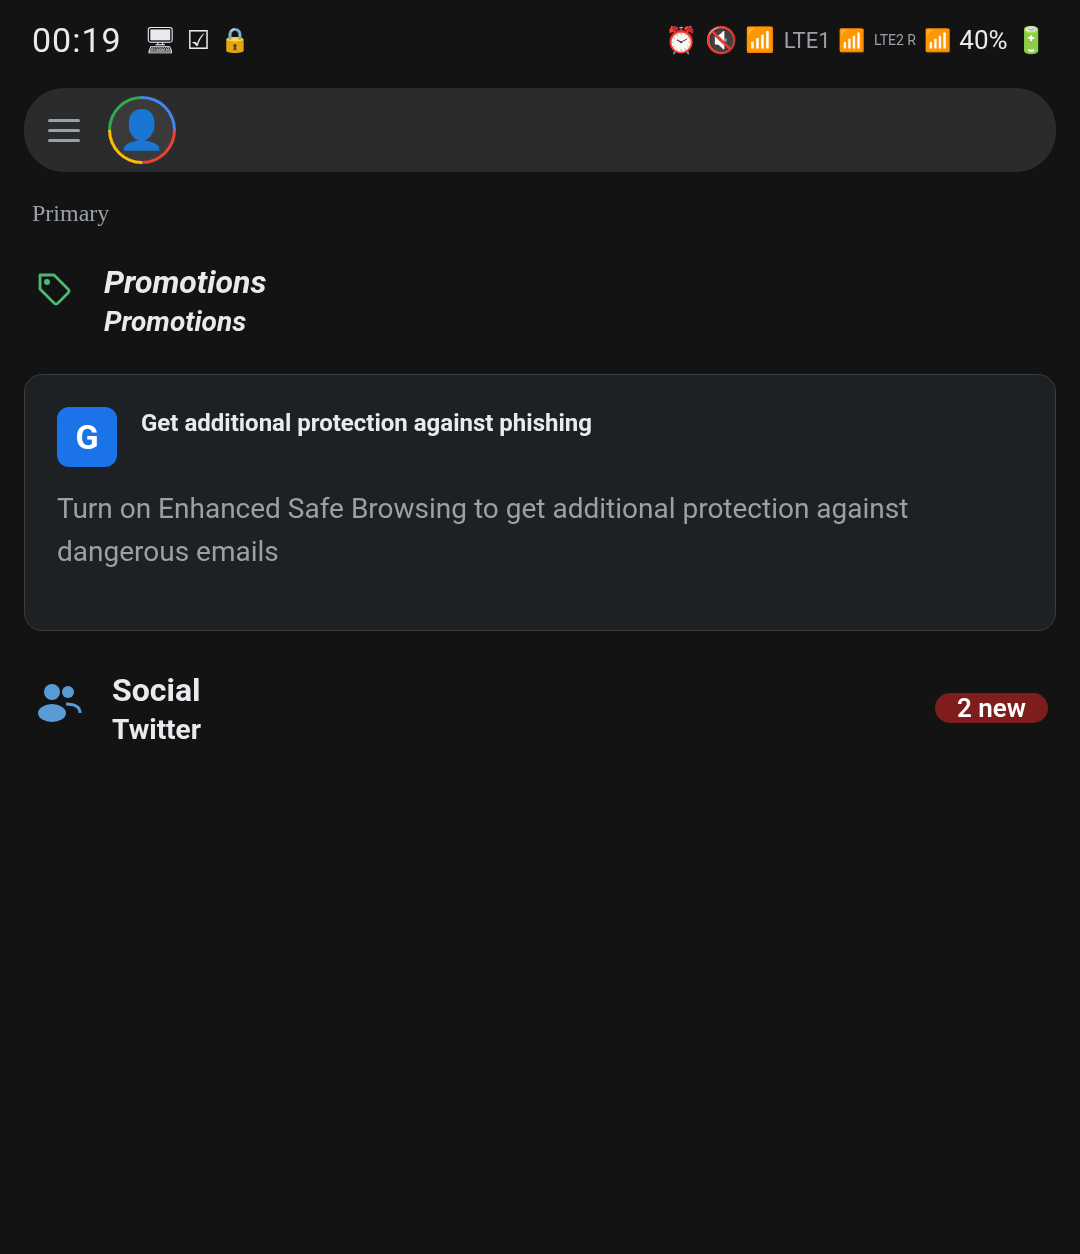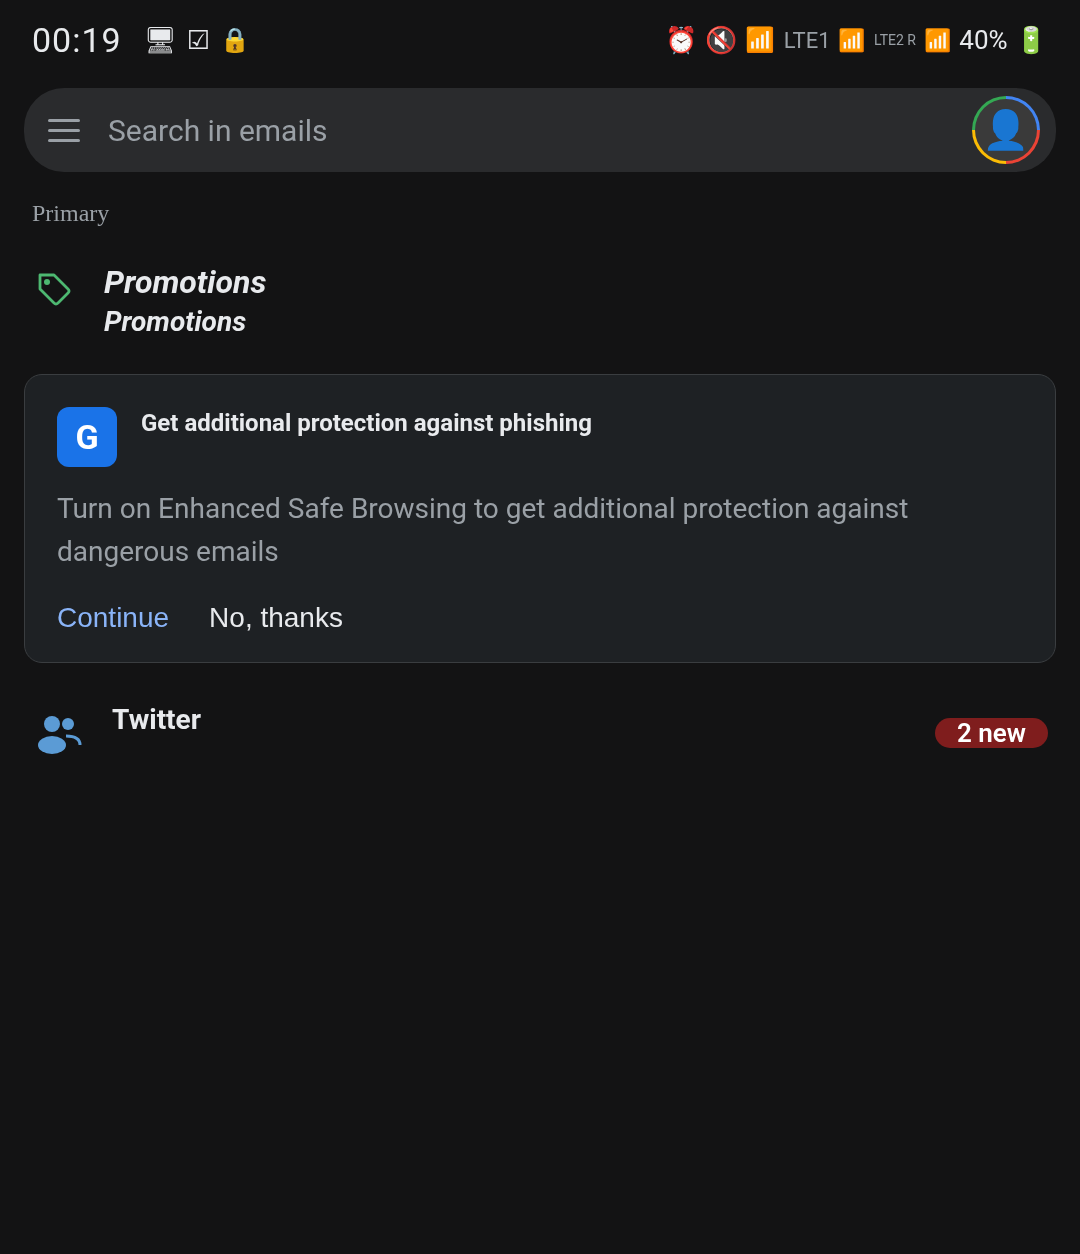--- a/index.html
+++ b/index.html
@@ -291,21 +291,20 @@
     <span style="font-size:26px;">🔋</span>
   </div>
 </div>
 
 <div class="search-bar">
   <div class="hamburger-icon">
     <span></span>
     <span></span>
     <span></span>
   </div>
-  <span class="search-placeholder">Search in emails</span>
   <div class="avatar-wrapper">
     <div class="avatar-inner">
       <span class="avatar-silhouette">👤</span>
     </div>
   </div>
 </div>
 
 <div class="section-label">Primary</div>
 
 <div class="email-row">
@@ -322,33 +321,30 @@
 </div>
 
 <div class="phishing-card">
   <div class="phishing-header">
     <div class="google-shield">
       <span class="google-shield-letter">G</span>
     </div>
     <div class="phishing-title">Get additional protection against phishing</div>
   </div>
   <div class="phishing-desc">Turn on Enhanced Safe Browsing to get additional protection against dangerous emails</div>
-  <div class="phishing-actions">
-    <button class="continue-btn">Continue</button>
-    <button class="no-thanks-btn">No, thanks</button>
-  </div>
 </div>
 
 <div class="social-row">
   <div class="social-icon-wrap">
     <svg width="52" height="52" viewBox="0 0 52 52" fill="none" xmlns="http://www.w3.org/2000/svg">
 
       <circle cx="20" cy="17" r="8" fill="#5b9bd5"></circle>
       <circle cx="36" cy="17" r="6" fill="#5b9bd5"></circle>
       <ellipse cx="20" cy="38" rx="14" ry="9" fill="#5b9bd5"></ellipse>
       <path d="M34 29 C44 29 48 33 48 38" stroke="#5b9bd5" stroke-width="3" fill="none"></path>
     </svg>
   </div>
   <div class="social-content">
+    <div class="email-title">Social</div>
     <div class="email-subtitle">Twitter</div>
   </div>
   <div class="social-badge">2 new</div>
 </div>
 
 </body></html>

